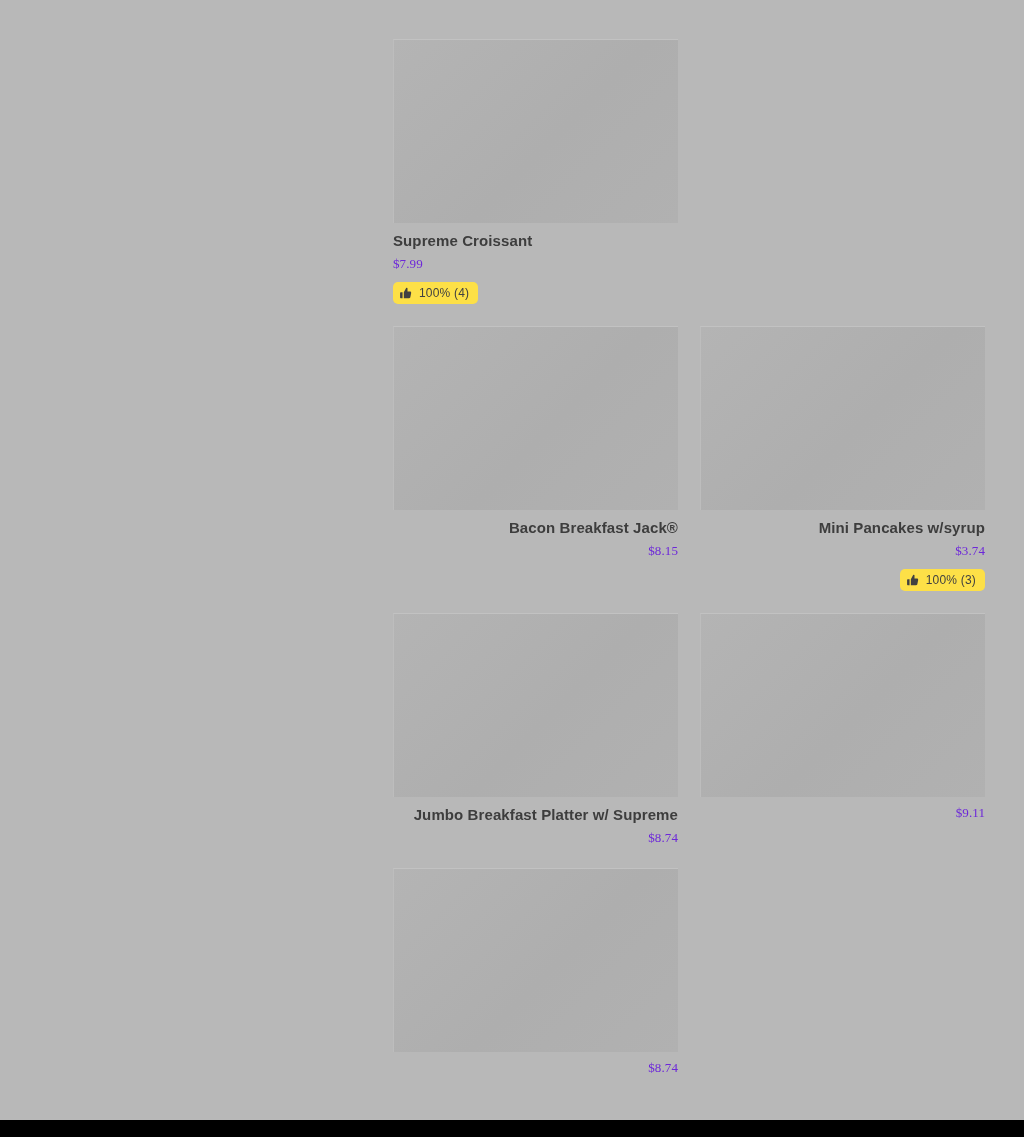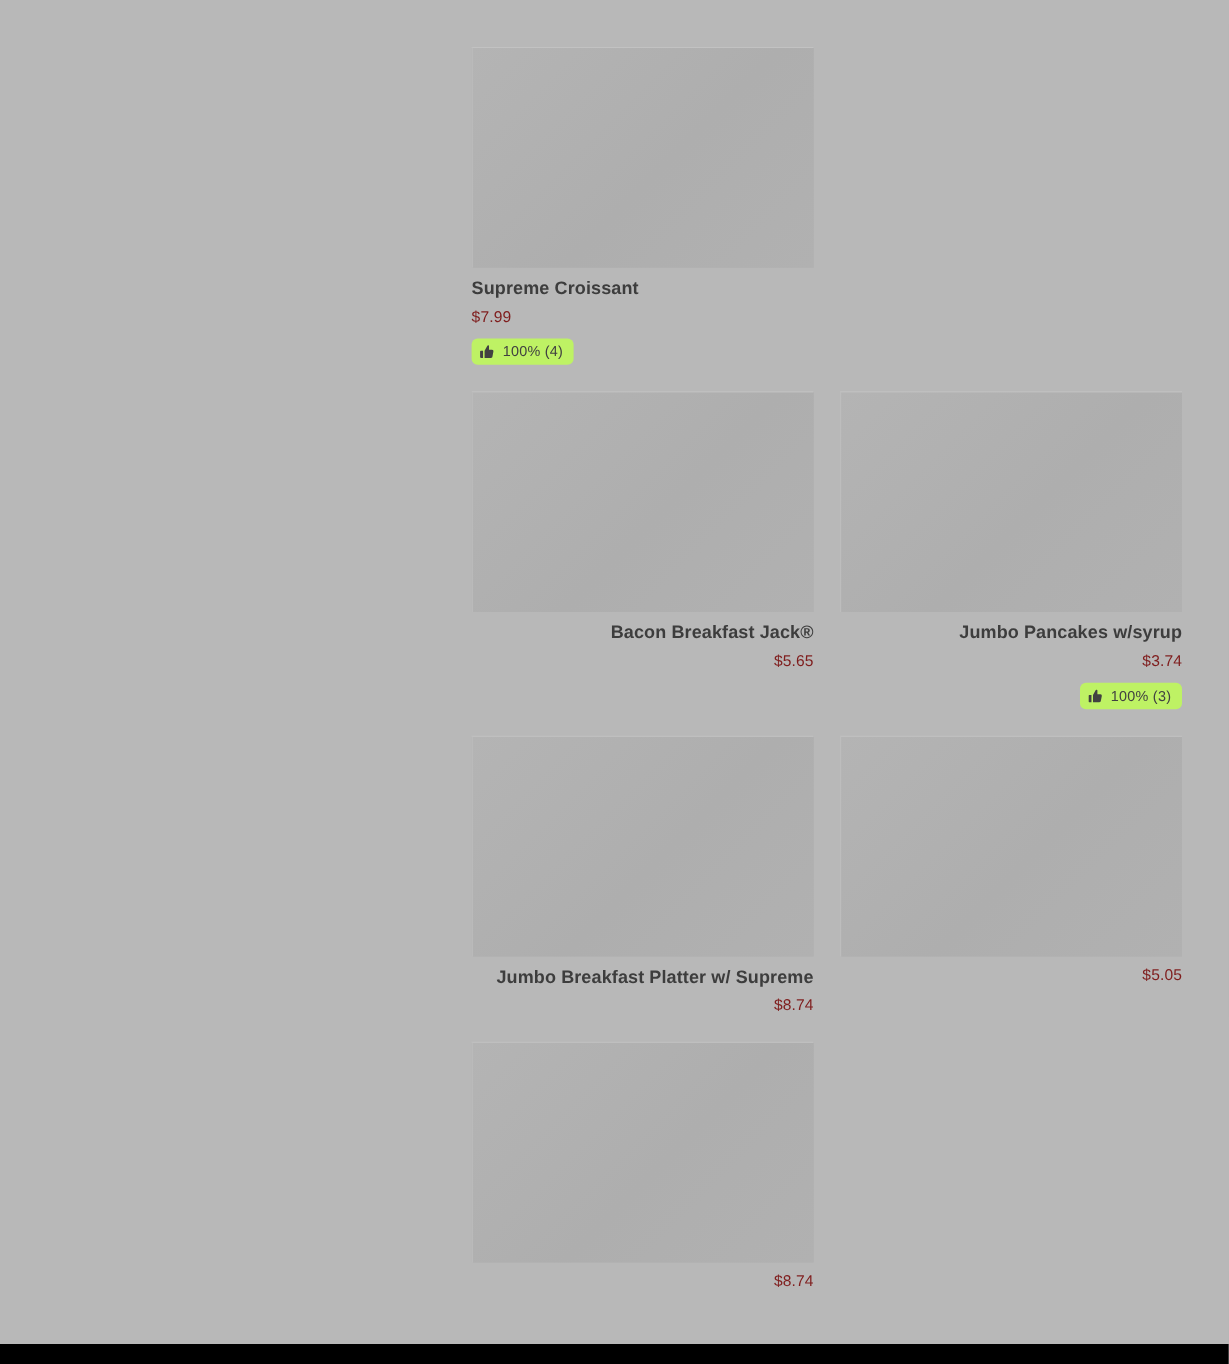--- a/index.html
+++ b/index.html
@@ -67,33 +67,34 @@
     font-weight: 700;
     color: #3d3d3d;
     letter-spacing: 0.1px;
     margin: 0 0 5px 0;
     word-wrap: break-word;
   }
 
   .product-price {
     font-size: 13px;
     line-height: 16px;
-    color: #7f1d1d;
+    color: #6d28d9;
     margin: 0;
     letter-spacing: 0.1px;
+    font-family: Liberation Serif, serif;
   }
 
   .rating-badge {
     display: inline-flex;
     align-items: center;
     gap: 7px;
     margin-top: 10px;
     padding: 4px 9px 4px 7px;
     border-radius: 5px;
-    background: #bef264;
+    background: #fde047;
     font-size: 12px;
     line-height: 14px;
     color: #414141;
     letter-spacing: 0.2px;
   }
 
   .rating-badge .thumb-icon {
     display: inline-block;
     width: 12px;
     height: 12px;
@@ -149,28 +150,28 @@
 
 
     </div>
 
     <div class="grid-row">
 
       <div class="product-card">
         <div class="product-thumb"></div>
         <div class="product-info">
           <div class="product-name">Bacon Breakfast Jack®</div>
-          <div class="product-price">$5.65</div>
-        </div>
-      </div>
-
-      <div class="product-card">
-        <div class="product-thumb"></div>
-        <div class="product-info">
-          <div class="product-name">Jumbo Pancakes w/syrup</div>
+          <div class="product-price">$8.15</div>
+        </div>
+      </div>
+
+      <div class="product-card">
+        <div class="product-thumb"></div>
+        <div class="product-info">
+          <div class="product-name">Mini Pancakes w/syrup</div>
           <div class="product-price">$3.74</div>
           <div class="rating-badge">
             <span class="thumb-icon">
               <svg viewBox="0 0 16 16" aria-hidden="true">
                   <path fill="#414141" d="M1 7h2.4v8H1a.9.9 0 0 1-.9-.9V7.9A.9.9 0 0 1 1 7zm4.1 0l3.1-5.6a1 1 0 0 1 1.8.5V6h3.3a1.6 1.6 0 0 1 1.6 1.9l-1 5.2A1.8 1.8 0 0 1 12.1 15H5.1z"></path>
                 </svg>
             </span>
             <span>100% (3)</span>
           </div>
         </div>
@@ -184,21 +185,21 @@
         <div class="product-thumb"></div>
         <div class="product-info">
           <div class="product-name">Jumbo Breakfast Platter w/ Supreme</div>
           <div class="product-price">$8.74</div>
         </div>
       </div>
 
       <div class="product-card">
         <div class="product-thumb"></div>
         <div class="product-info">
-          <div class="product-price">$5.05</div>
+          <div class="product-price">$9.11</div>
         </div>
       </div>
 
     </div>
 
     <div class="grid-row">
 
       <div class="product-card">
         <div class="product-thumb"></div>
         <div class="product-info">

